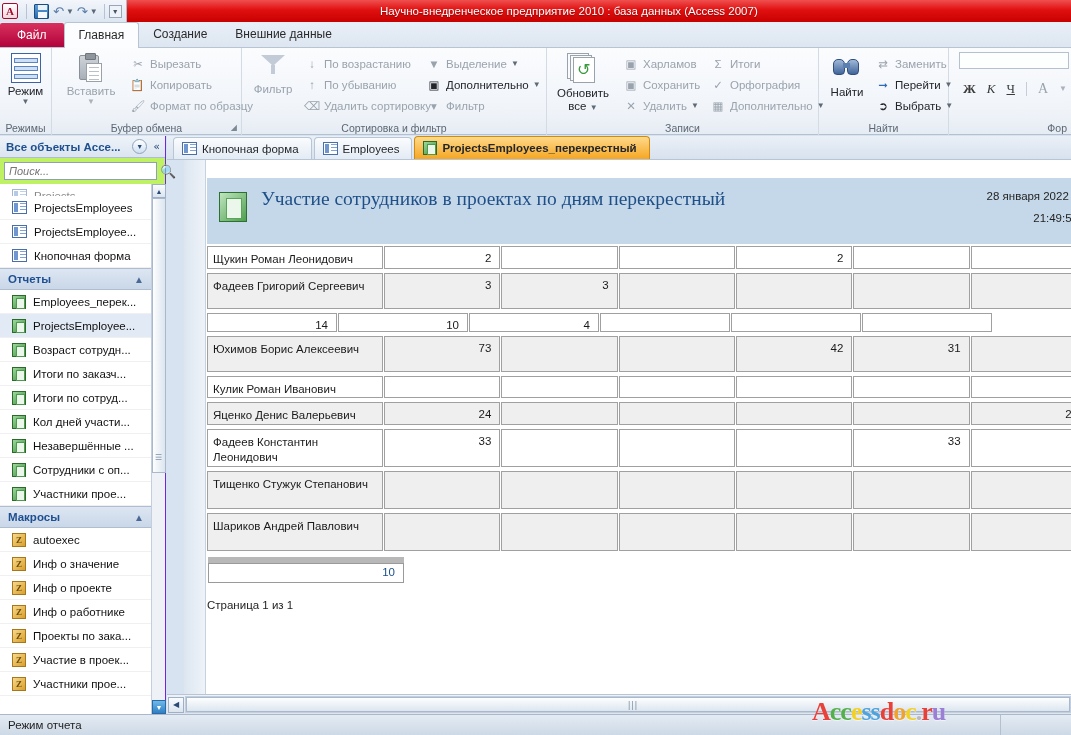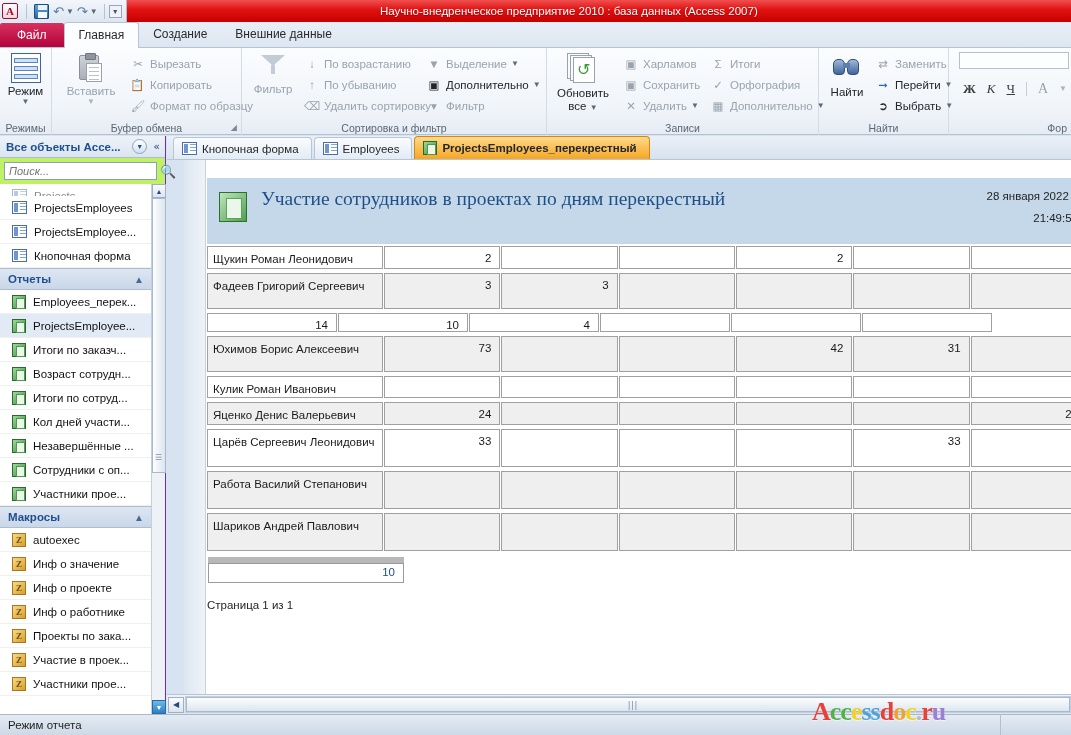--- a/index.html
+++ b/index.html
@@ -597,25 +597,25 @@
       <div class="nav-item">
         <span class="ico-report"></span>
         <span>Employees_перек...</span>
       </div>
       <div class="nav-item sel">
         <span class="ico-report"></span>
         <span>ProjectsEmployee...</span>
       </div>
       <div class="nav-item">
         <span class="ico-report"></span>
+        <span>Возраст сотрудн...</span>
+      </div>
+      <div class="nav-item">
+        <span class="ico-report"></span>
         <span>Итоги по заказч...</span>
-      </div>
-      <div class="nav-item">
-        <span class="ico-report"></span>
-        <span>Возраст сотрудн...</span>
       </div>
       <div class="nav-item">
         <span class="ico-report"></span>
         <span>Итоги по сотруд...</span>
       </div>
       <div class="nav-item">
         <span class="ico-report"></span>
         <span>Кол дней участи...</span>
       </div>
       <div class="nav-item">
@@ -755,31 +755,31 @@
         <div class="cell c-name">Яценко Денис Валерьевич</div>
         <div class="cell c-num">24</div>
         <div class="cell c-num"></div>
         <div class="cell c-num"></div>
         <div class="cell c-num"></div>
         <div class="cell c-num"></div>
         <div class="cell c-num">24</div>
       </div>
 
       <div class="trow" style="height:42px">
-        <div class="cell c-name">Царёв Сергеевич Леонидович</div>
+        <div class="cell c-name">Фадеев Константин Леонидович</div>
         <div class="cell c-num">33</div>
         <div class="cell c-num"></div>
         <div class="cell c-num"></div>
         <div class="cell c-num"></div>
         <div class="cell c-num">33</div>
         <div class="cell c-num"></div>
       </div>
 
       <div class="trow alt" style="height:42px">
-        <div class="cell c-name">Работа Василий Степанович</div>
+        <div class="cell c-name">Тищенко Стужук Степанович</div>
         <div class="cell c-num"></div>
         <div class="cell c-num"></div>
         <div class="cell c-num"></div>
         <div class="cell c-num"></div>
         <div class="cell c-num"></div>
         <div class="cell c-num"></div>
       </div>
 
 
       <div class="trow alt" style="height:42px">

